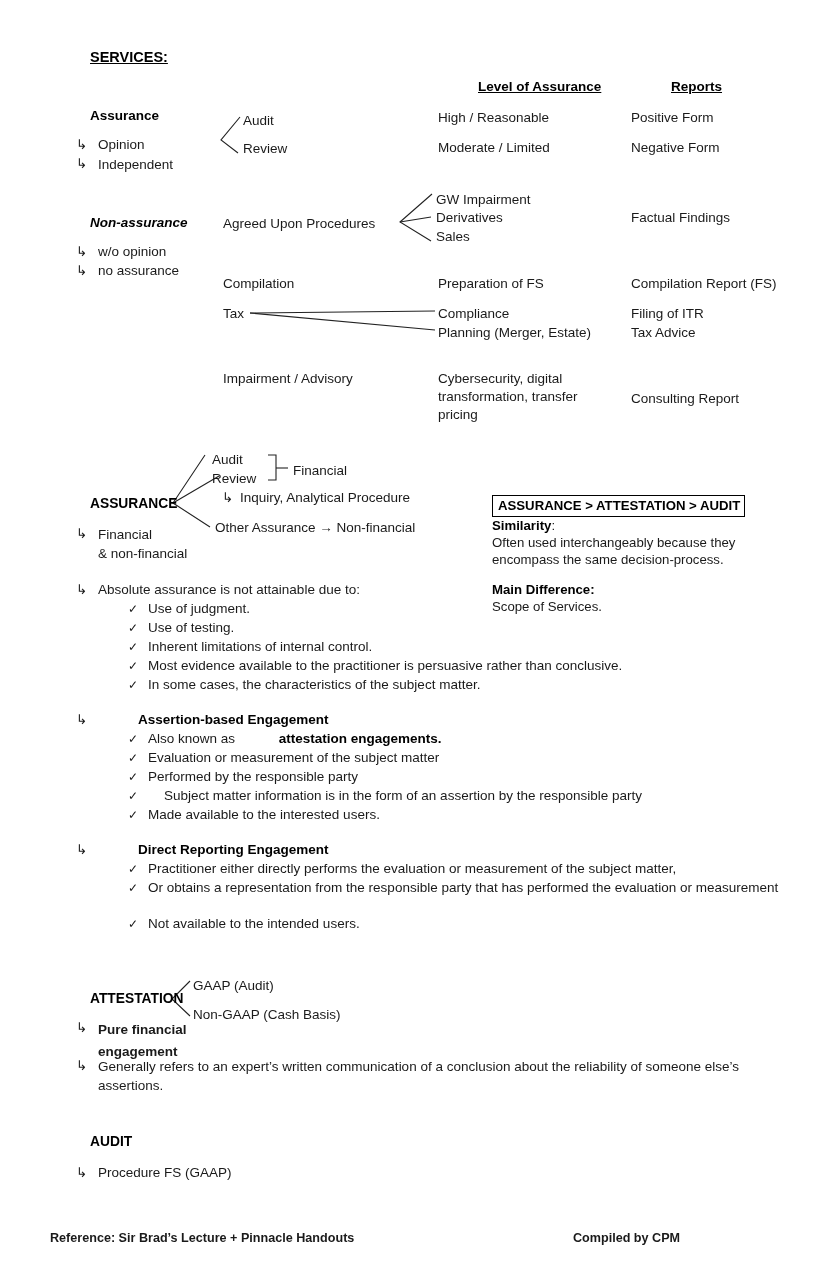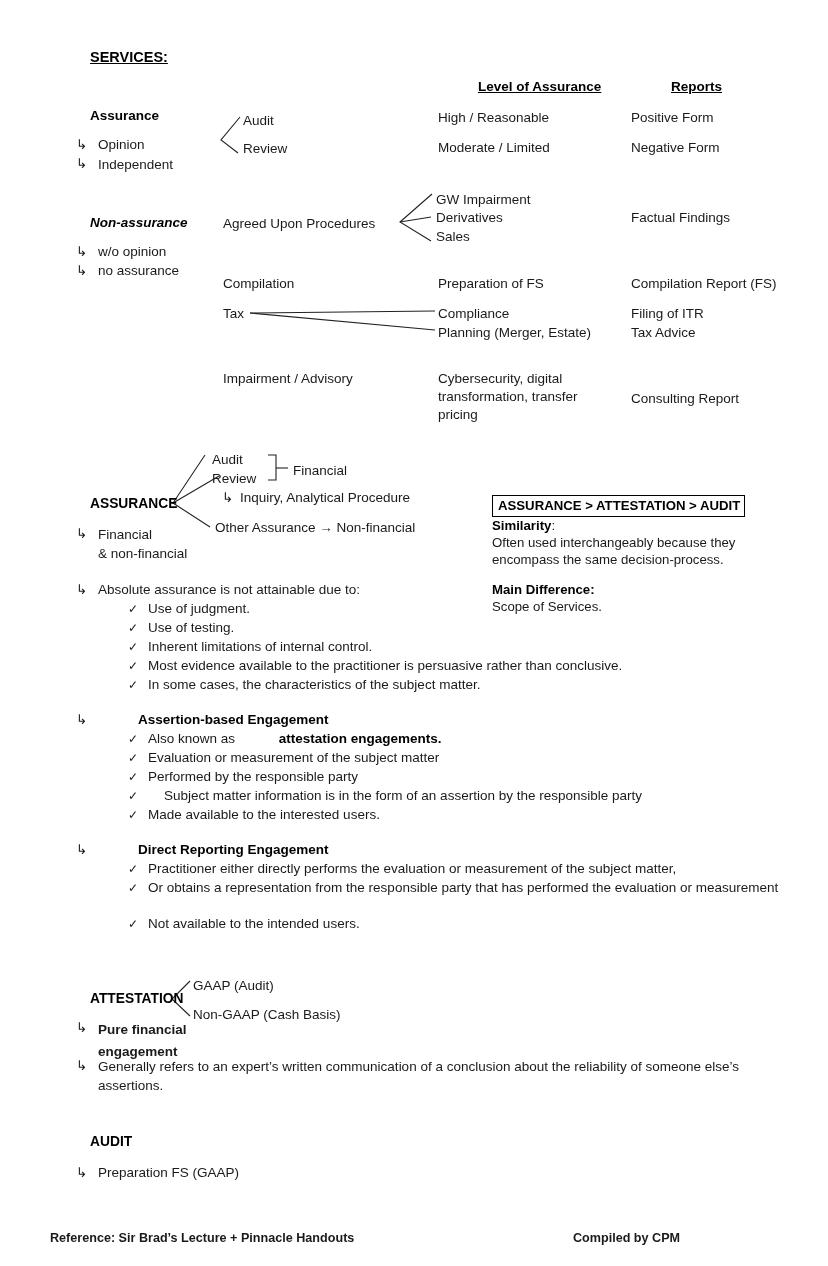--- a/index.html
+++ b/index.html
@@ -232,18 +232,18 @@
   <div class="hook" style="left:76px; top:1019px;">↳</div>
   <div class="t" style="left:98px; top:1019px; line-height:22px;font-weight:bold;">Pure financial
 engagement</div>
 
   <div class="hook" style="left:76px; top:1057px;">↳</div>
   <div class="t wrap" style="left:98px; top:1057px; width:672px; line-height:19px;">Generally refers to an expert’s written communication of a conclusion about the reliability of someone else’s assertions.</div>
 
   <div class="t b" style="left:50px; top:1133px; font-size:13.8px;">AUDIT</div>
 
   <div class="hook" style="left:76px; top:1164px;">↳</div>
-  <div class="t" style="left:98px; top:1164px;">Preparation FS (GAAP)</div>
+  <div class="t" style="left:98px; top:1164px;">Procedure FS (GAAP)</div>
 
   <div class="footer-txt" style="left:50px; top:1231px;">Reference: Sir Brad’s Lecture + Pinnacle Handouts</div>
   <div class="footer-txt" style="left:573px; top:1231px;">Compiled by CPM</div>
 
 </div>
 
 </body></html>

